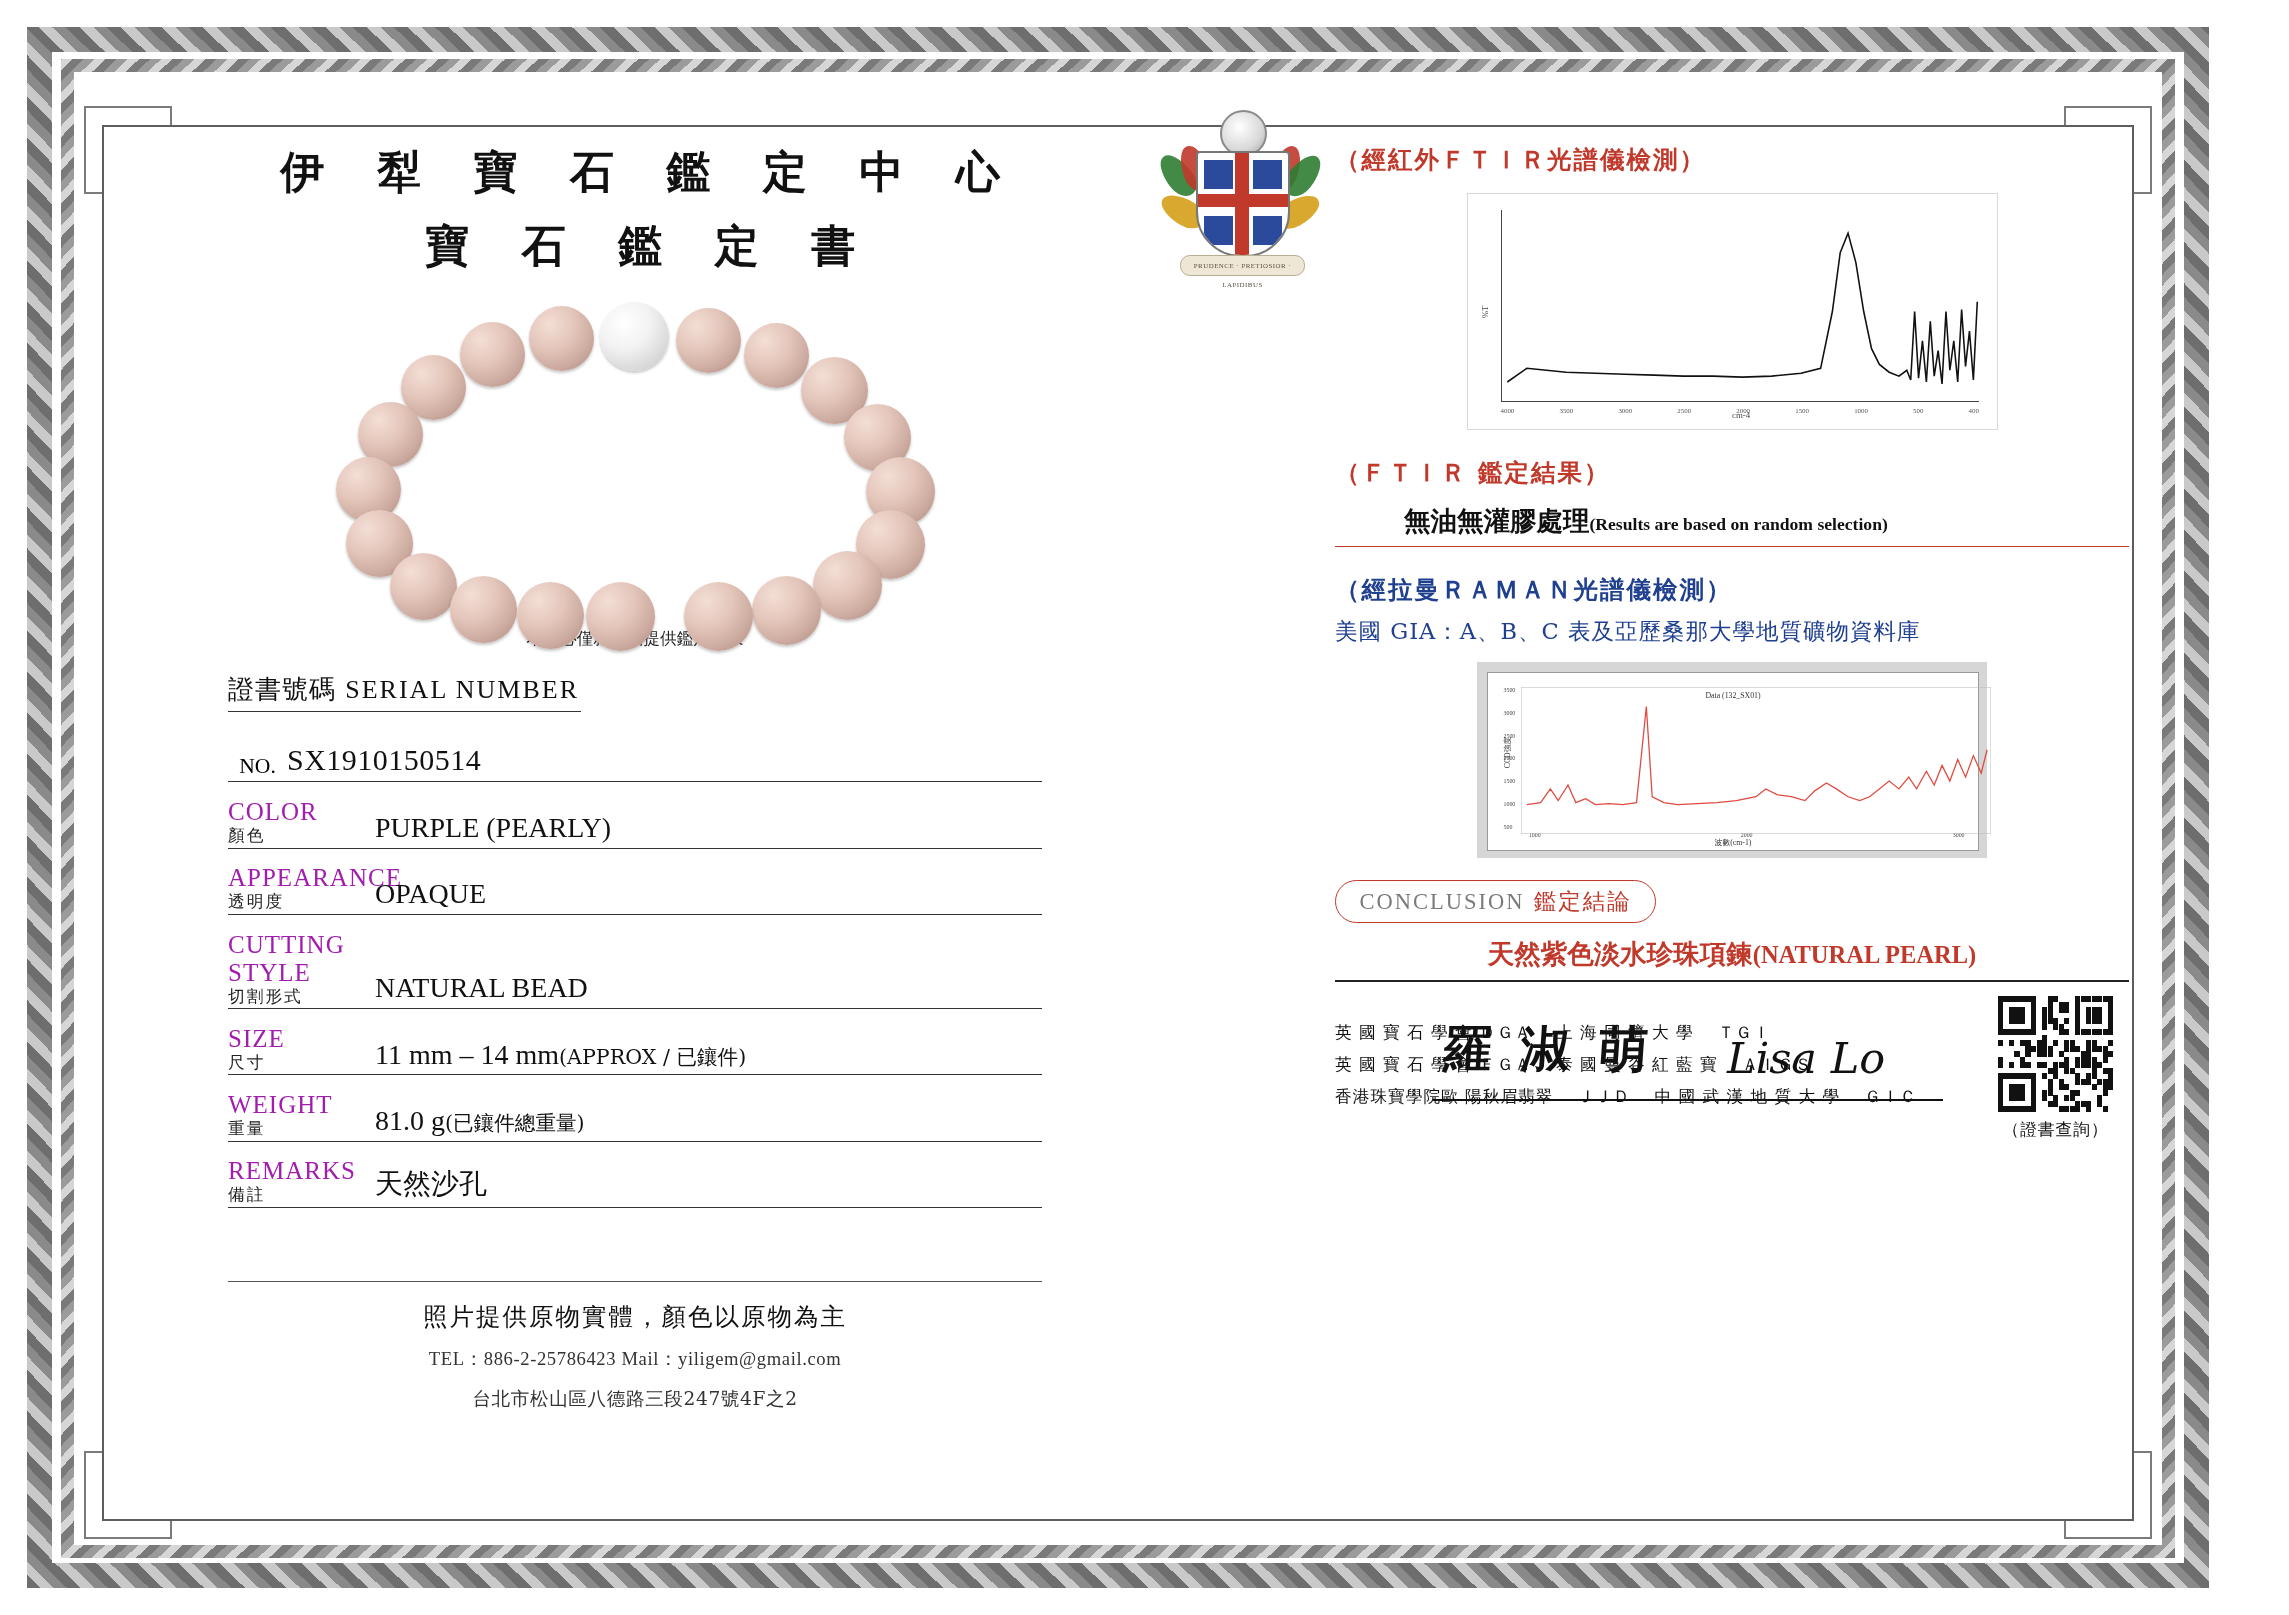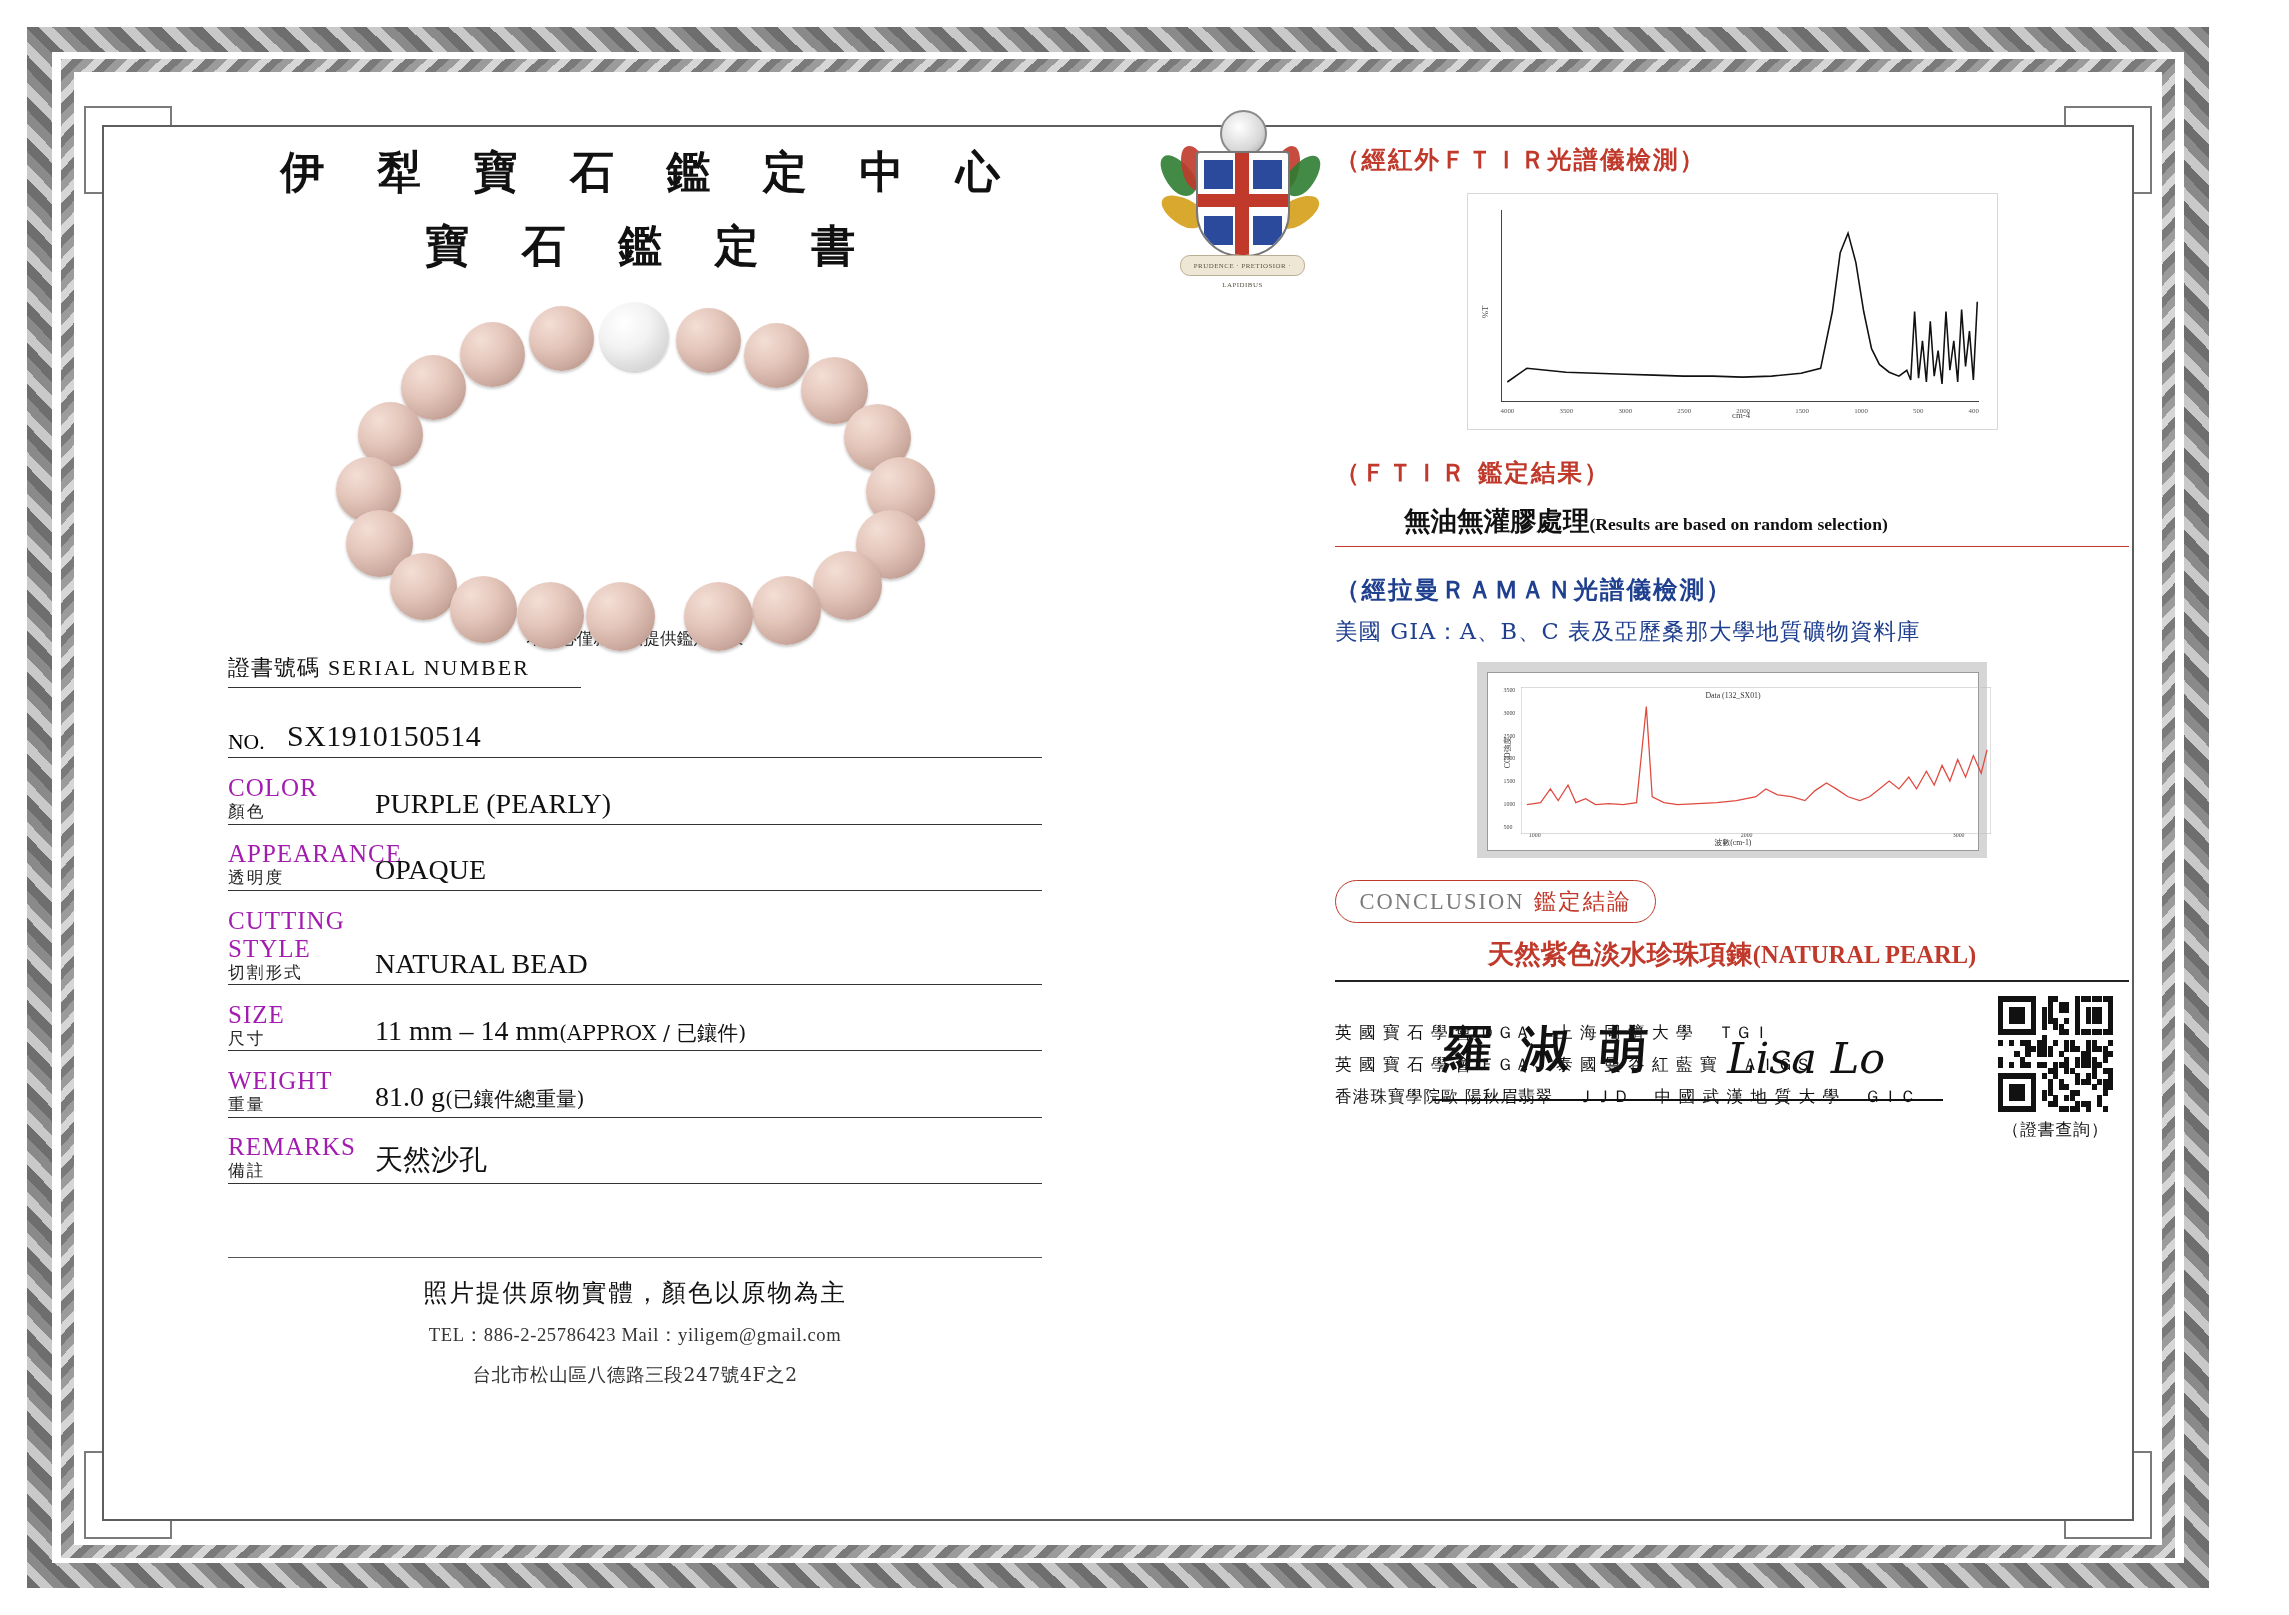--- a/index.html
+++ b/index.html
@@ -55,36 +55,36 @@
   .bead{position:absolute;border-radius:50%;
     background:radial-gradient(circle at 32% 28%, #f3ded5 0%, #e4c6bb 38%, #cba99e 70%, #a98779 100%);
     box-shadow:0 2px 2.9px rgba(0,0,0,.22);}
   .bead.clasp{background:radial-gradient(circle at 35% 30%,#ffffff 0%,#f2f2f2 40%,#d7d7d7 75%,#b4b4b4 100%);}
   .photo-note{
     text-align:center;font-family:"DejaVu Serif",serif;font-size:16.7px;color:#222;margin-top:3.9px;
   }
 
   
   .serial-head{
-    margin-top:3px;font-size:22px;color:#111;font-family:"DejaVu Serif",serif;
+    margin-top:22px;font-size:26px;color:#111;font-family:"DejaVu Serif",serif;
     border-bottom:1.5px solid #333;padding-bottom:3.9px;width:353px;letter-spacing:1px;
   }
   .serial-head .en{font-family:"Liberation Serif",serif;letter-spacing:2px;}
 
   .row{
     display:flex;align-items:flex-end;border-bottom:1.5px solid #333;
     padding-bottom:2.9px;margin-top:15.7px;min-height:45px;
   }
   .row .lab{width:147px;flex:none;line-height:1.12;}
   .row .lab .en{font-family:"Liberation Serif",serif;font-size:25px;color:#a21caf;letter-spacing:1px;display:block;}
   .row .lab .zh{font-family:"DejaVu Serif",serif;font-size:16.7px;color:#222;display:block;letter-spacing:2px;}
   .row .val{font-family:"Liberation Serif",serif;font-size:28px;color:#111;padding-bottom:1px;}
   .row .val .small{font-size:20.6px;}
   .row .val .zh{font-family:"DejaVu Serif",serif;}
-  .row.no-row{min-height:51px;}
+  .row.no-row{min-height:51px;text-align:center;}
   .row.no-row .lab{width:59px;font-family:"Liberation Serif",serif;font-size:21.6px;}
   .row.no-row .val{font-size:30px;letter-spacing:0.5px;}
 
   .bottom-rule{border-bottom:1.2px solid #555;margin-top:73px;width:100%;}
   .foot-zh{
     text-align:center;font-family:"DejaVu Serif",serif;font-size:24.5px;color:#111;margin-top:17.6px;letter-spacing:2px;
   }
   .foot-line{
     text-align:center;font-family:"Liberation Serif",serif;font-size:18.6px;color:#333;margin-top:13.7px;letter-spacing:0.6px;
   }

